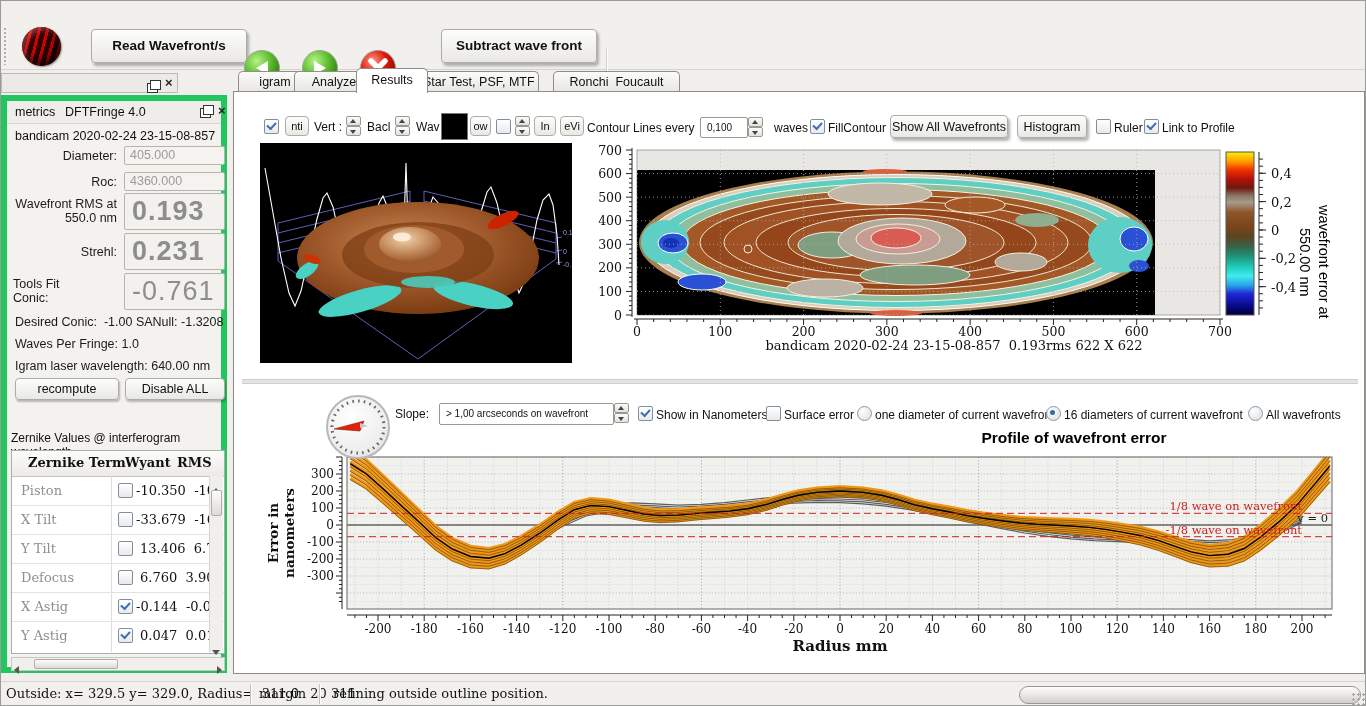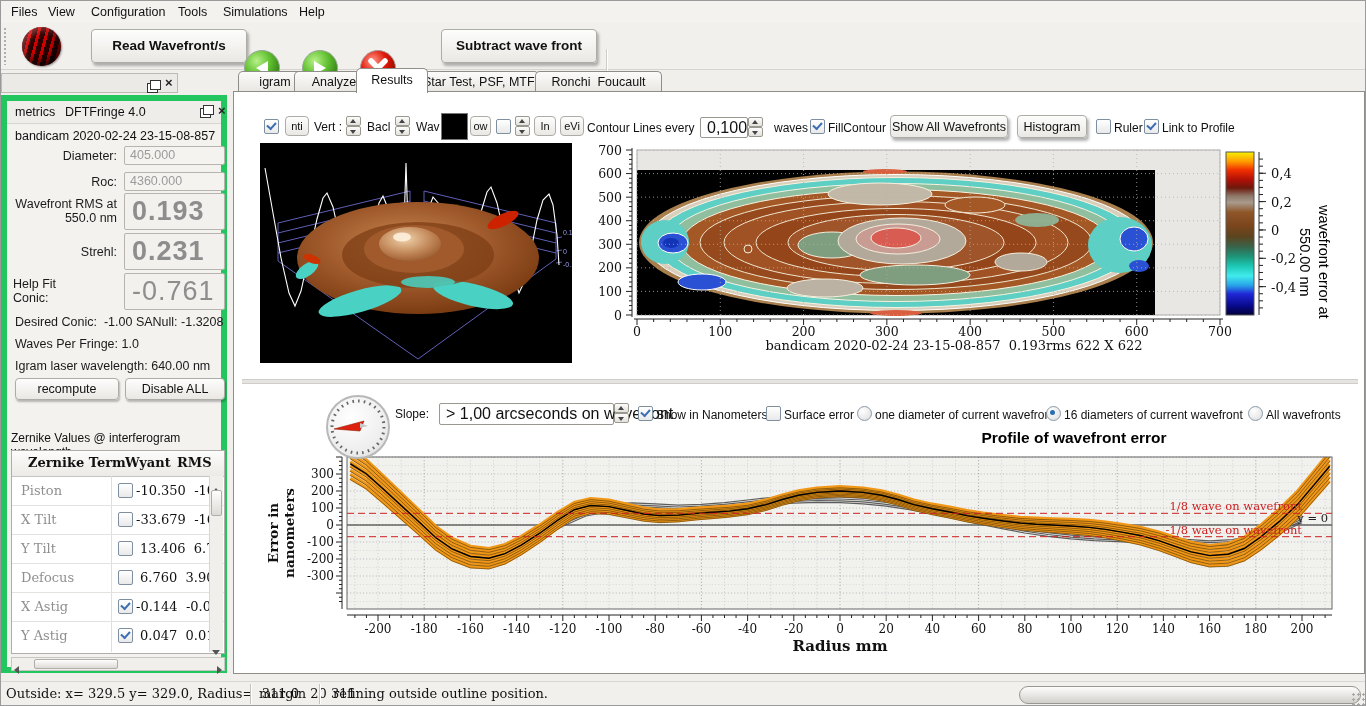--- a/index.html
+++ b/index.html
@@ -64,21 +64,21 @@
   .ctl-label{position:absolute;font-size:12px;color:#111;}
   .checkbox{position:absolute;width:13px;height:13px;border:1px solid #7f8fa0;border-radius:2px;background:linear-gradient(#fff,#e9e9e9);}
   .checkbox.checked::after{content:"";position:absolute;left:2px;top:2px;width:7px;height:4px;border-left:2px solid #3c6eb4;border-bottom:2px solid #3c6eb4;transform:rotate(-48deg);}
   .radio{position:absolute;width:13px;height:13px;border:1px solid #8a99a8;border-radius:50%;background:radial-gradient(circle at 35% 30%,#fff,#dcdcdc);}
   .radio.sel::after{content:"";position:absolute;left:3px;top:3px;width:5px;height:5px;border-radius:50%;background:#2d6fae;}
   .spinbtns{position:absolute;width:15px;height:21px;}
   .spinbtns div{position:relative;width:15px;height:10px;border:1px solid #9a988f;background:linear-gradient(#fcfcfb,#e3e1dc);box-sizing:border-box;border-radius:2px;}
   .spinbtns div::after{content:"";position:absolute;left:3px;width:0;height:0;border-left:3.5px solid transparent;border-right:3.5px solid transparent;}
   .spinbtns .su::after{top:2px;border-bottom:4px solid #444;}
   .spinbtns .sd::after{top:3px;border-top:4px solid #444;}
-  .spinfield{position:absolute;background:#fff;border:1px solid #9a988f;border-radius:2px;font-size:16px;color:#111;line-height:19px;padding-left:6px;box-sizing:border-box;white-space:pre;}
+  .spinfield{position:absolute;background:#fff;border:1px solid #9a988f;border-radius:2px;font-size:10px;color:#111;line-height:19px;padding-left:6px;box-sizing:border-box;white-space:pre;}
   .mini-btn{position:absolute;font-size:11px;line-height:18px;overflow:hidden;}
   .swatch{position:absolute;background:#000;border:1px solid #777;}
 
   .caption{position:absolute;font-family:"DejaVu Serif",serif;font-size:13px;color:#111;text-align:center;white-space:pre;}
   .cbar-label{position:absolute;writing-mode:vertical-rl;font-size:14.5px;color:#000;line-height:1.35;text-align:center;}
   .cbar-label span{display:block;}
   .splitter{position:absolute;left:240px;top:287px;width:1116px;height:3px;background:#e6e4e0;border-top:1px solid #d0cecb;border-bottom:1px solid #d0cecb;}
   .ptitle{position:absolute;left:400px;top:337px;width:880px;text-align:center;font-weight:bold;font-size:15.5px;color:#000;}
 
   
@@ -96,28 +96,20 @@
   .sb-sep{position:absolute;top:2px;width:1px;height:20px;background:#c4c2be;border-right:1px solid #fff;}
   .progress{position:absolute;left:1018px;top:4px;width:342px;height:18px;border:1px solid #98968f;border-radius:9px;background:linear-gradient(#fdfdfc,#d2d0cc);box-sizing:border-box;}
   .gripdots{position:absolute;right:1px;bottom:1px;width:14px;height:14px;
      background-image:radial-gradient(circle,#a8a6a2 1.2px,transparent 1.4px);background-size:5px 5px;background-position:bottom right;}
 </style>
 </head>
 <body>
 
 <div class="app">
 
-  <div class="menubar">
-    <span class="menu-item" style="left:6px">Files</span>
-    <span class="menu-item" style="left:43px">View</span>
-    <span class="menu-item" style="left:86px">Configuration</span>
-    <span class="menu-item" style="left:173px">Tools</span>
-    <span class="menu-item" style="left:218px">Simulations</span>
-    <span class="menu-item" style="left:294px">Help</span>
-  </div>
 
   <div class="toolbar">
     <div class="tb-handle"></div>
     <div class="fringe-icon"></div>
     <div class="btn big abs" style="left:70px;top:6px;width:156px;height:34px">Read Wavefront/s</div>
     <svg class="round-btn" style="left:242px" viewBox="0 0 38 38">
       <defs>
           <radialGradient id="gGrn" cx="35%" cy="30%" r="75%">
             <stop offset="0" stop-color="#b8f08a"></stop>
             <stop offset=".5" stop-color="#62c131"></stop>
@@ -168,21 +160,21 @@
 
     <div class="mp-label" style="left:0;top:96px;width:110px">
       <span>Wavefront RMS at</span><br><span>550.0 nm</span>
     </div>
     <div class="metric-box bold" style="left:117px;top:92px;width:101px;height:37px">0.193</div>
 
     <div class="mp-label" style="left:0;top:144px;width:110px">Strehl:</div>
     <div class="metric-box bold" style="left:117px;top:132px;width:101px;height:37px">0.231</div>
 
     <div class="mp-label" style="left:0;top:176px;width:110px;text-align:left;padding-left:6px;box-sizing:border-box">
-      <span>Help Fit</span><br><span>Conic:</span>
+      <span>Tools Fit</span><br><span>Conic:</span>
     </div>
     <div class="metric-box" style="left:117px;top:172px;width:101px;height:37px">-0.761</div>
 
     <div class="info-line" style="left:8px;top:214px">Desired Conic:  -1.00 SANull: -1.3208</div>
     <div class="info-line" style="left:8px;top:236px">Waves Per Fringe: 1.0</div>
     <div class="info-line" style="left:8px;top:258px">Igram laser wavelength: 640.00 nm</div>
 
     <div class="btn small-btn" style="left:8px;top:277px;width:104px">recompute</div>
     <div class="btn small-btn" style="left:118px;top:277px;width:100px">Disable ALL</div>
 
@@ -238,21 +230,21 @@
       <span class="abs" style="left:2px;top:2px"><span class="tri lf"></span></span>
       <div class="sthumb abs" style="left:22px;top:1px;width:84px;height:10px"></div>
       <span class="abs" style="right:2px;top:2px"><span class="tri rt"></span></span>
     </div>
   </div>
 
   <div class="tab" style="left:237px;width:52px">igram</div>
   <div class="tab" style="left:293px;width:58px">Analyze</div>
   <div class="tab active" style="left:355px;width:50px">Results</div>
   <div class="tab" style="left:411px;width:105px">Star Test, PSF, MTF</div>
-  <div class="tab" style="left:534px;width:105px">Ronchi  Foucault</div>
+  <div class="tab" style="left:552px;width:105px">Ronchi  Foucault</div>
 
   <div class="content">
 
     <span class="checkbox checked" style="left:30px;top:27px"></span>
     <div class="btn mini-btn" style="left:51px;top:24px;width:24px;height:20px">nti</div>
     <span class="ctl-label" style="left:80px;top:28px">Vert :</span>
     <span class="spinbtns" style="left:112px;top:24px">
         <div class="su"></div>
         <div class="sd"></div>
       </span>

